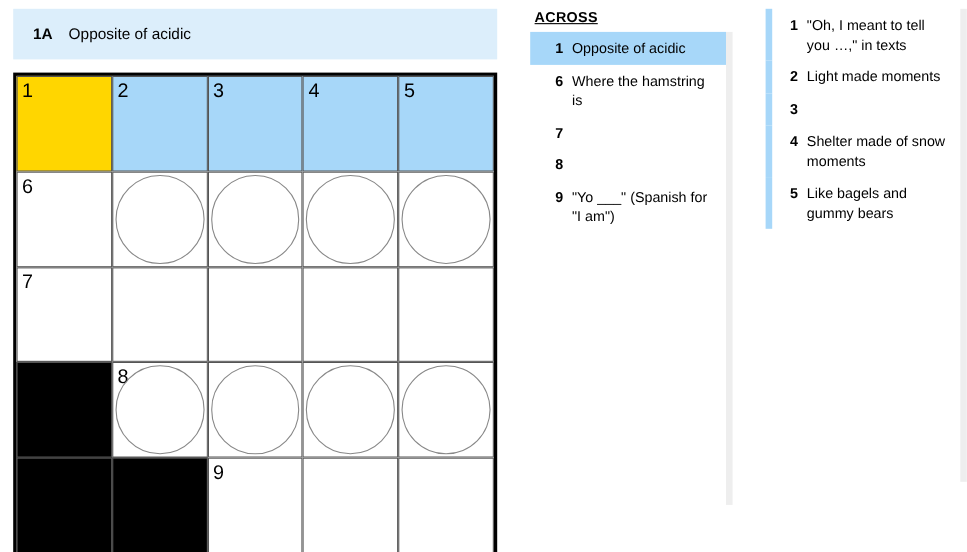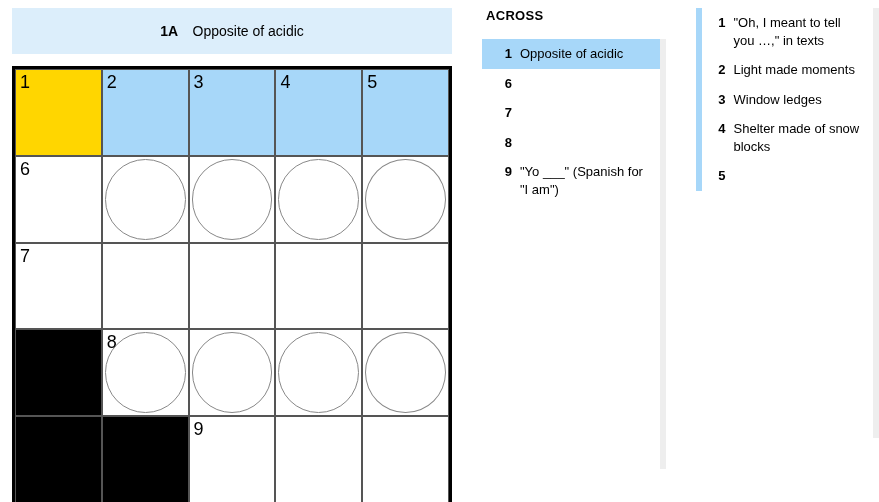--- a/index.html
+++ b/index.html
@@ -1,34 +1,34 @@
 <!DOCTYPE html>
 <html><head>
 <meta charset="utf-8">
 <style>
 * { box-sizing: border-box; margin: 0; padding: 0; }
 body { font-family: Arial, Helvetica, sans-serif; background: #fff; width: 879px; height: 502px; overflow: hidden; position: relative; }
 
 .wrap { display: flex; gap: 30px; padding: 8px 0 0 12px; }
 
 .left { width: 440px; }
-.clue-bar { background: #dceefb; padding: 14px 18px; margin-bottom: 12px; text-align: center; }
+.clue-bar { background: #dceefb; padding: 14px 18px; margin-bottom: 12px; }
 .clue-bar .num { font-weight: 700; font-size: 14px; margin-right: 10px; }
 .clue-bar .txt { font-size: 14px; }
 
 .board { border: 3px solid #000; width: 440px; height: 440px; display: grid; grid-template-columns: repeat(5, 1fr); grid-template-rows: repeat(5, 1fr); }
 .cell { border: 0.5px solid #555; position: relative; background: #fff; }
 .cell.black { background: #000; }
 .cell.yellow { background: #ffd600; }
 .cell.blue { background: #a7d7f9; }
 .cell .n { position: absolute; top: 2px; left: 4px; font-size: 18px; font-weight: 400; font-family: Arial; }
 .cell .circ { position: absolute; inset: 2px; border: 1px solid #888; border-radius: 50%; }
 
 .col { width: 195px; }
-.col h3 { font-size: 13px; font-weight: 700; letter-spacing: 0.3px; margin-bottom: 16px; padding-left: 4px; }
+.col h3 { font-size: 13px; font-weight: 700; letter-spacing: 0.3px; margin-bottom: 6px; padding-left: 4px; text-decoration: underline; }
 .list { border-right: 6px solid #eee; min-height: 430px; }
 .item { display: flex; padding: 6px 10px 6px 4px; font-size: 13px; line-height: 1.35; border-left: 6px solid transparent; cursor: pointer; }
 .item.sel { background: #a7d7f9; }
 .item.rel { border-left-color: #a7d7f9; }
 .item .cn { width: 20px; text-align: right; font-weight: 700; margin-right: 8px; flex-shrink: 0; }
 .item .ct { flex: 1; }
 </style>
 </head>
 <body>
 
@@ -102,20 +102,21 @@
 
   <div class="col">
     <h3>ACROSS</h3>
     <div class="list" id="across-list">
         <div class="item sel">
           <span class="cn">1</span>
           <span class="ct">Opposite of acidic</span>
         </div>
         <div class="item">
           <span class="cn">6</span>
+          <span class="ct">Where the hamstring is</span>
         </div>
         <div class="item">
           <span class="cn">7</span>
         </div>
         <div class="item">
           <span class="cn">8</span>
         </div>
         <div class="item">
           <span class="cn">9</span>
           <span class="ct">"Yo ___" (Spanish for "I am")</span>
@@ -128,24 +129,24 @@
         <div class="item rel">
           <span class="cn">1</span>
           <span class="ct">"Oh, I meant to tell you …," in texts</span>
         </div>
         <div class="item rel">
           <span class="cn">2</span>
           <span class="ct">Light made moments</span>
         </div>
         <div class="item rel">
           <span class="cn">3</span>
-          <span class="ct">Window ledges</span>
         </div>
         <div class="item rel">
           <span class="cn">4</span>
-          <span class="ct">Shelter made of snow blocks</span>
+          <span class="ct">Shelter made of snow moments</span>
         </div>
         <div class="item rel">
           <span class="cn">5</span>
+          <span class="ct">Like bagels and gummy bears</span>
         </div>
       </div>
   </div>
 </div>
 
 </body></html>

